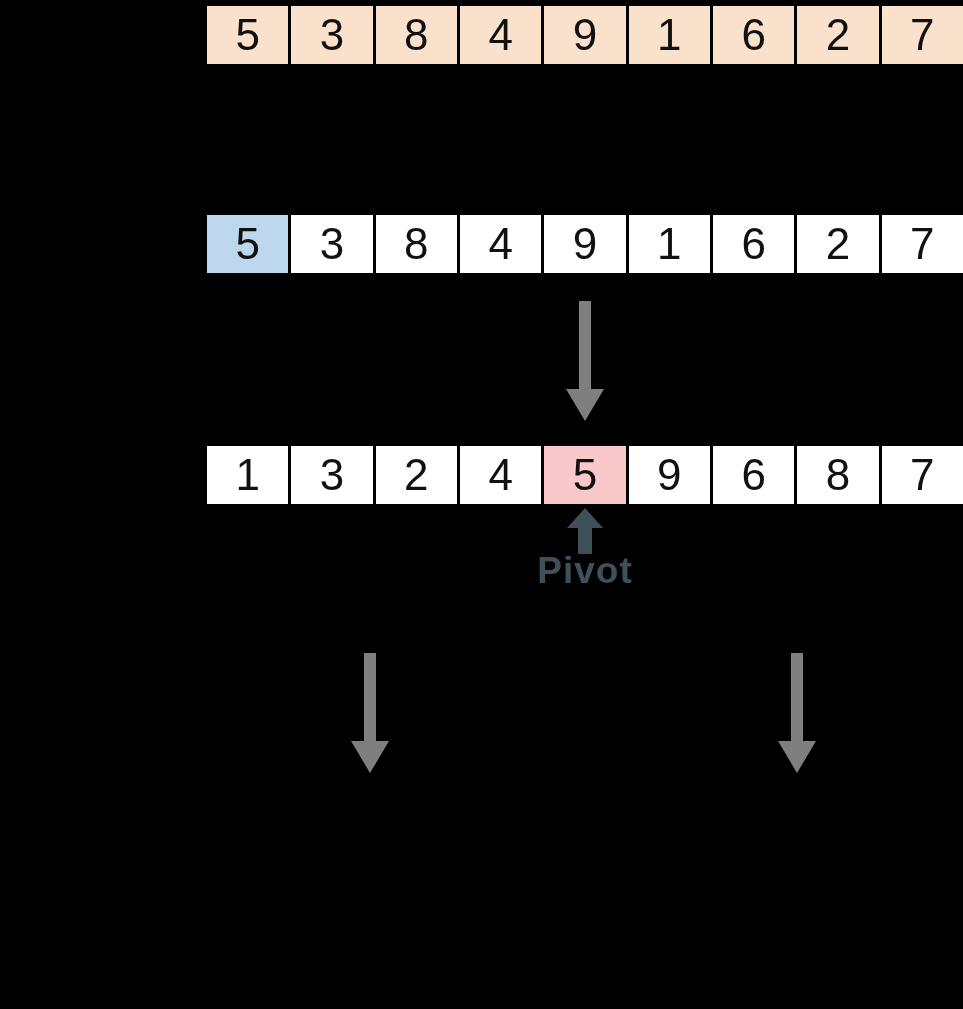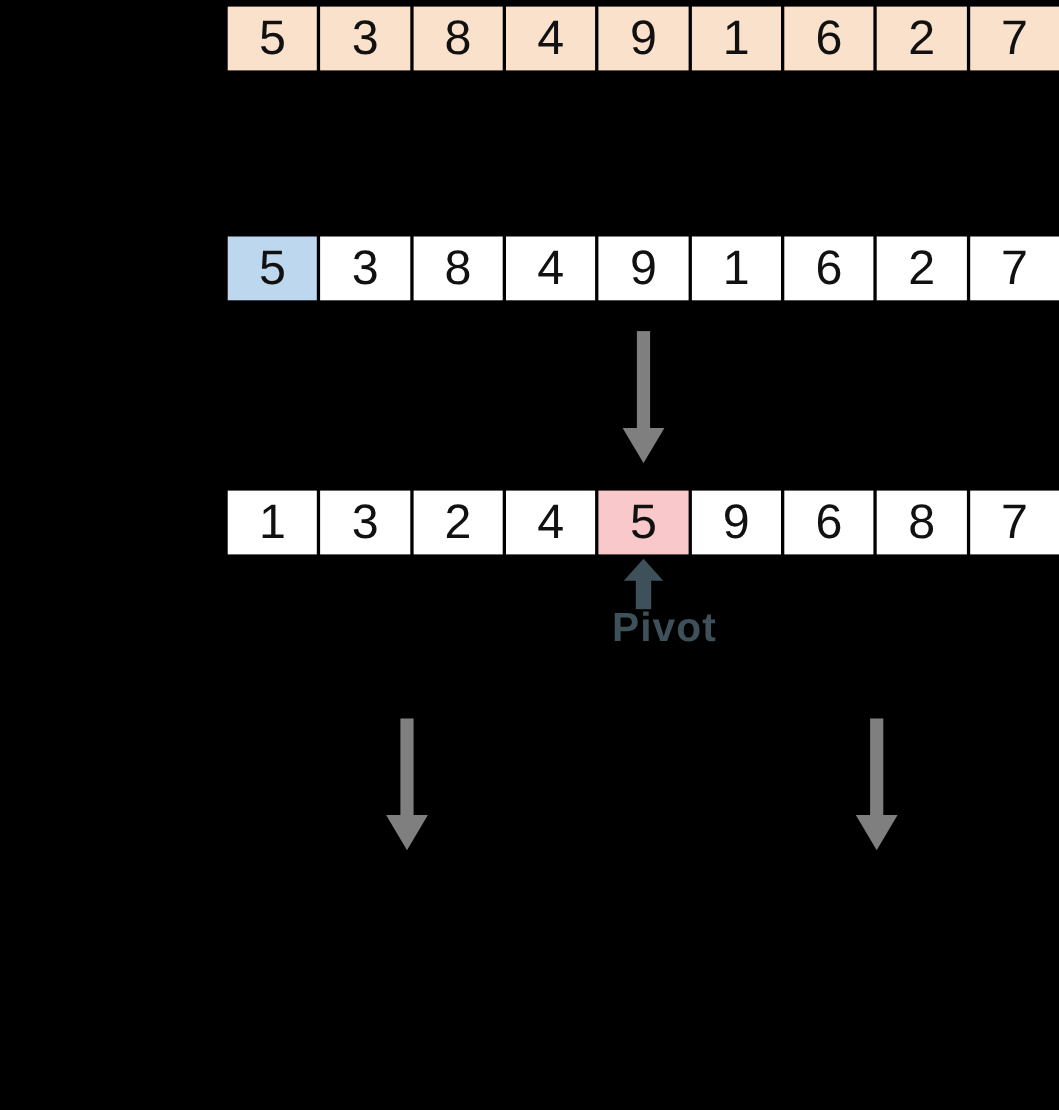--- a/index.html
+++ b/index.html
@@ -48,21 +48,21 @@
   .fill-gray  { fill: var(--arrow_gray, #7f7f7f); }
   .fill-slate { fill: var(--pivot_accent, #3e505a); }
 
   .arrow-mid   { left: 565px; top: 301px; }
   .arrow-up    { left: 567px; top: 508px; }
   .arrow-left  { left: 350px; top: 653px; }
   .arrow-right { left: 777px; top: 653px; }
 
   .pivot-label {
     position: absolute;
-    left: 604px;
+    left: 585px;
     top: 550px;
     transform: translateX(-50%);
     font-size: 37px;
     font-weight: 700;
     color: var(--pivot_accent, #3e505a);
     letter-spacing: 1px;
     white-space: nowrap;
   }
 </style>
 </head>

